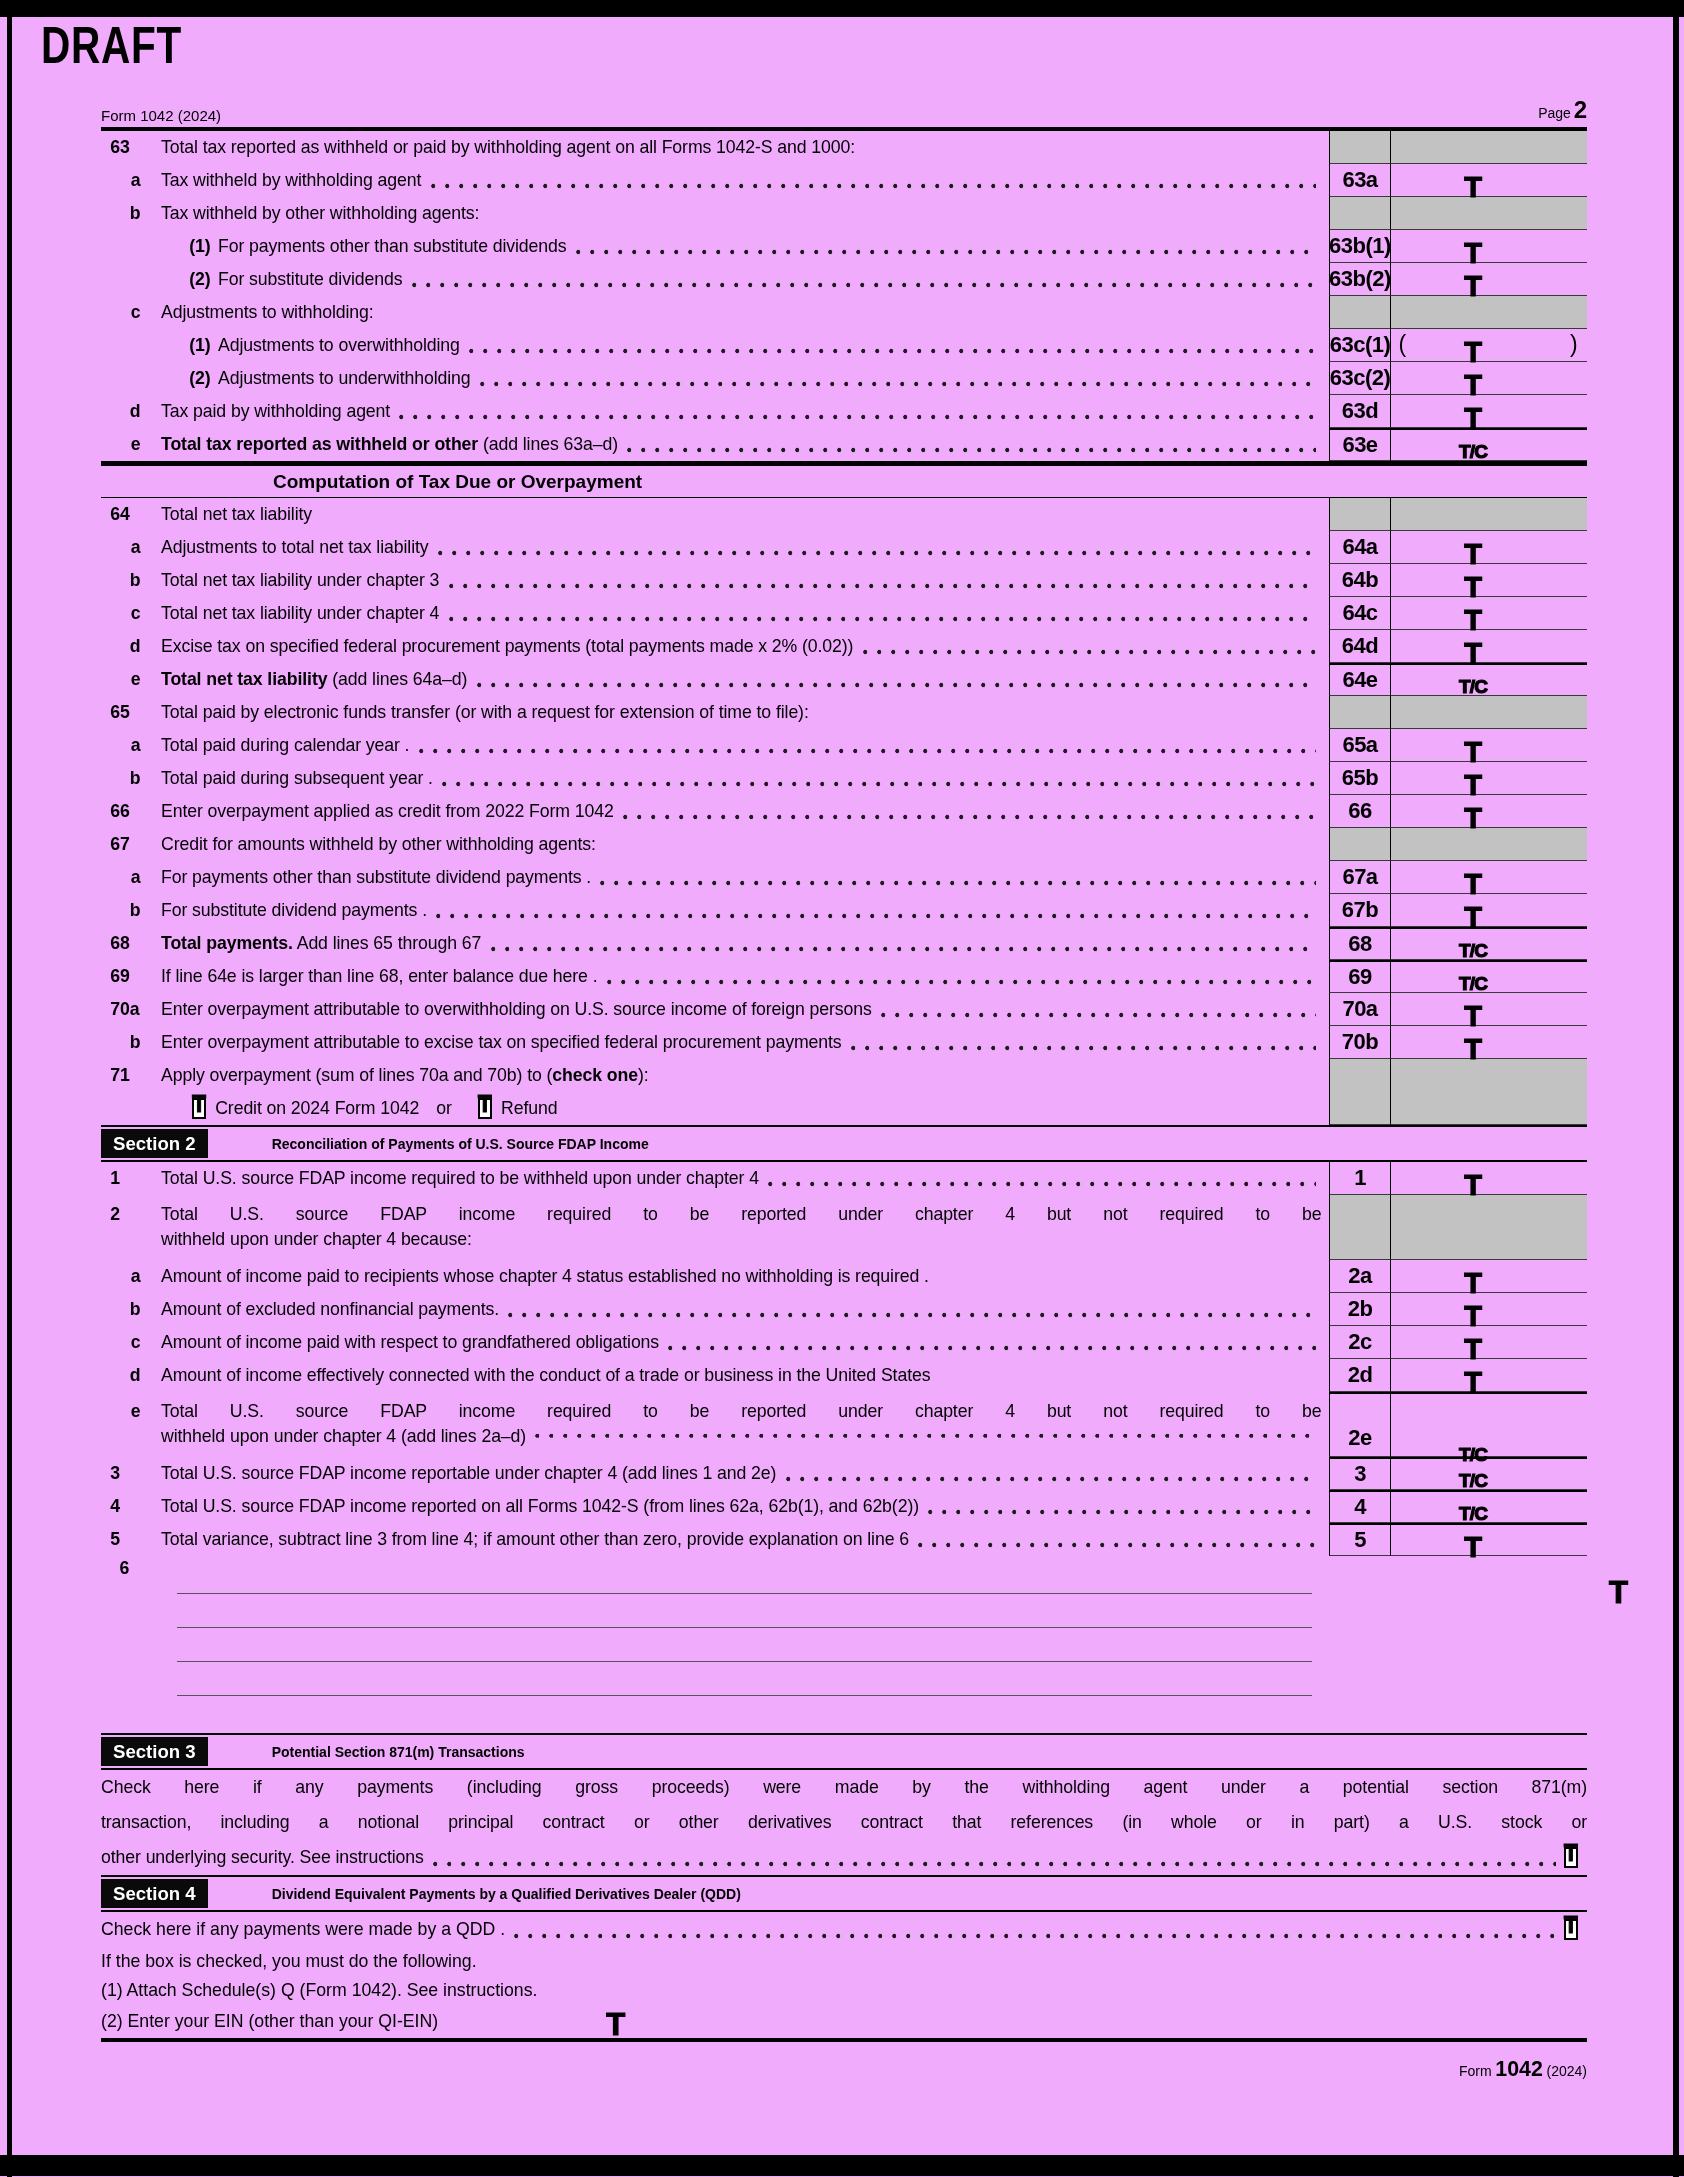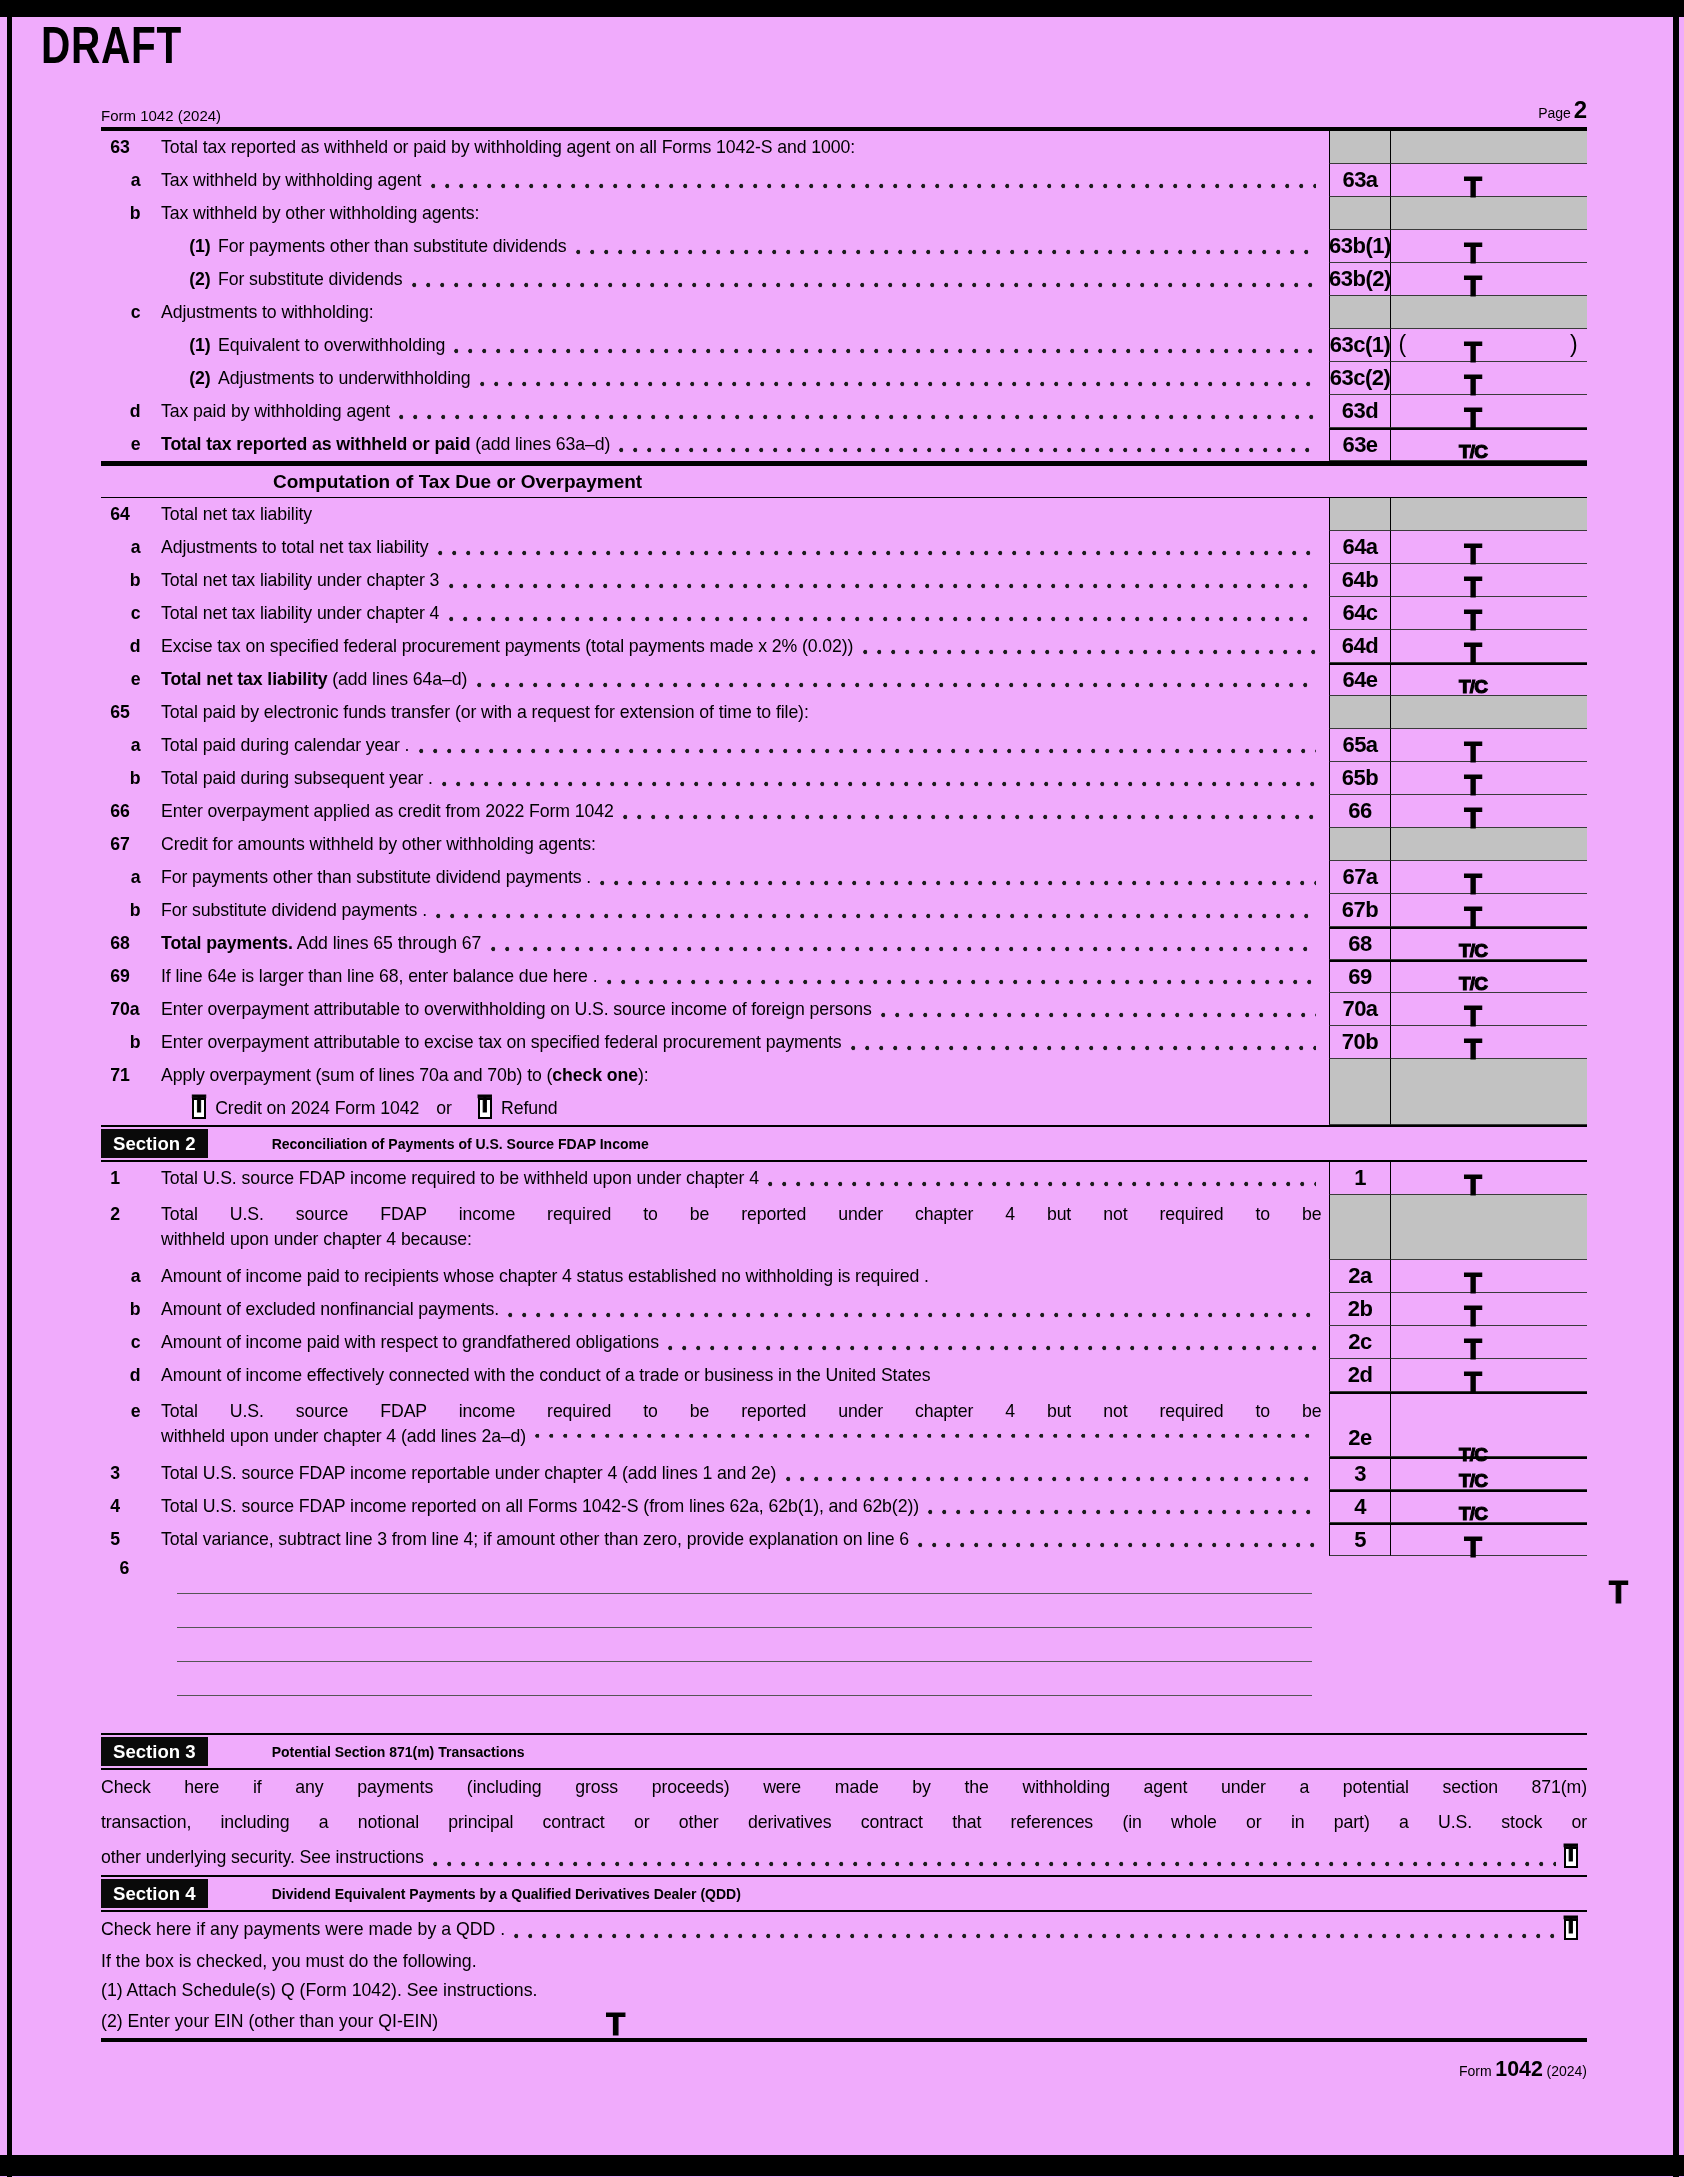--- a/index.html
+++ b/index.html
@@ -163,21 +163,21 @@
           <div class="rt">
             <span class="num s">c</span>
             <span><span>Adjustments to withholding:</span></span>
           </div>
           <div class="numbox"></div>
           <div class="amount"></div>
         </div>
         <div class="row">
           <div class="rt">
             <span class="num p">(1)</span>
-            <span><span>Equivalent to overwithholding</span></span>
+            <span><span>Adjustments to overwithholding</span></span>
             <span class="leader"></span>
           </div>
           <div class="numbox">63c(1)</div>
           <div class="amount">
             <span class="pn l">(</span>
             <span class="tmark">T</span>
             <span class="pn r">)</span>
           </div>
         </div>
         <div class="row">
@@ -198,21 +198,21 @@
             <span class="leader"></span>
           </div>
           <div class="numbox">63d</div>
           <div class="amount">
             <span class="tmark">T</span>
           </div>
         </div>
         <div class="row thick">
           <div class="rt">
             <span class="num s">e</span>
-            <span><span class="b">Total tax reported as withheld or paid</span><span> (add lines 63a–d)</span></span>
+            <span><span class="b">Total tax reported as withheld or other</span><span> (add lines 63a–d)</span></span>
             <span class="leader"></span>
           </div>
           <div class="numbox">63e</div>
           <div class="amount">
             <span class="tmark tc">T/C</span>
           </div>
         </div>
       </div>
 
     <div class="comphead">Computation of Tax Due or Overpayment</div>

